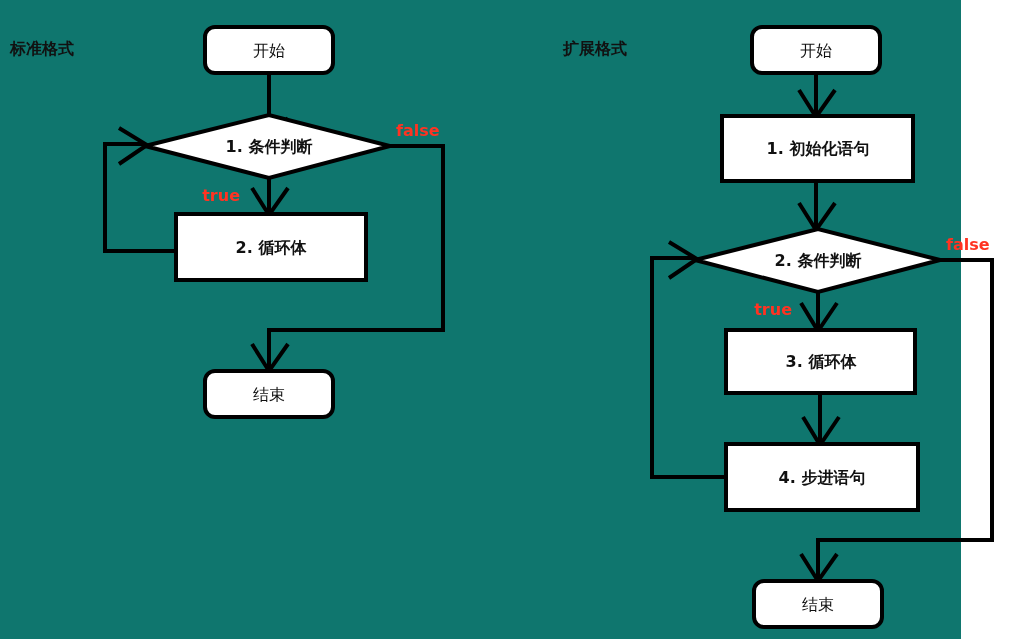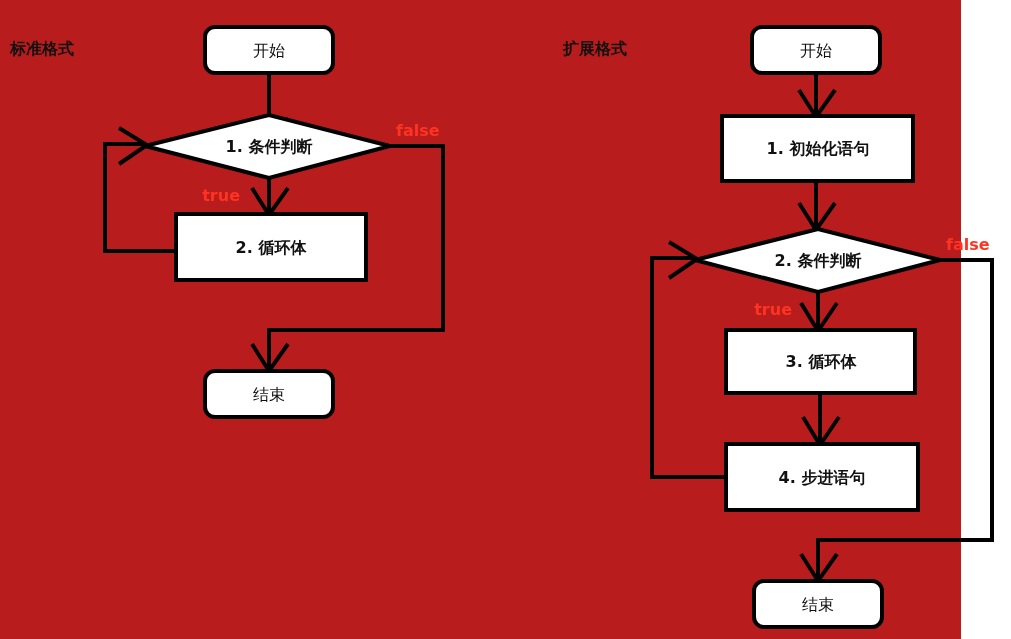--- a/index.html
+++ b/index.html
@@ -10,21 +10,21 @@
   body {
     width: 1011px;
     height: 639px;
     font-family: "DejaVu Sans", "Liberation Sans", sans-serif;
     overflow: hidden;
   }
   #canvas {
     position: relative;
     width: 961px;
     height: 639px;
-    background: #b91c1c;
+    background: #0f766e;
     text-align: center;
   }
   svg.flow {
     position: absolute;
     top: 0;
     left: 0;
     width: 1011px;
     height: 639px;
   }
   .shape-stroke {

